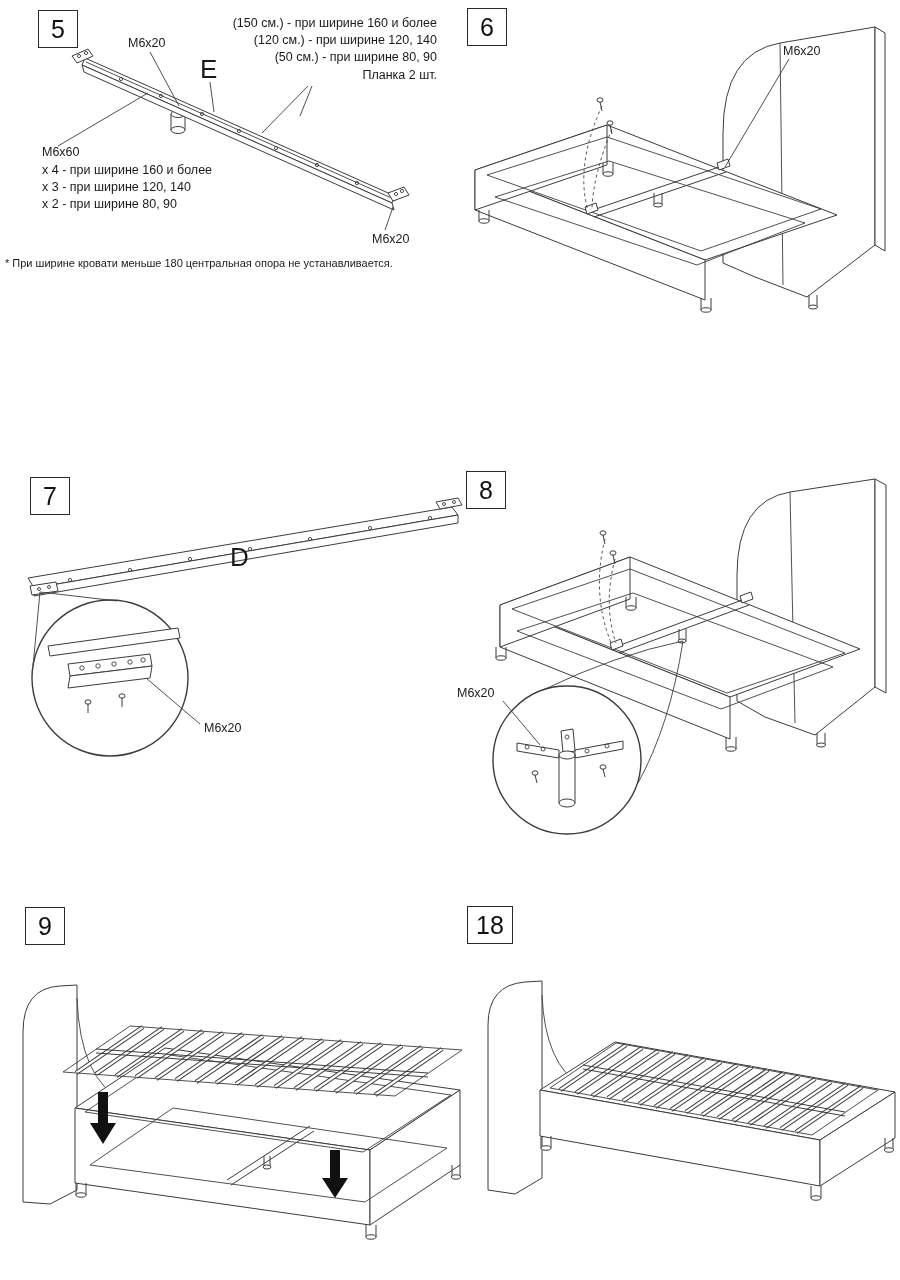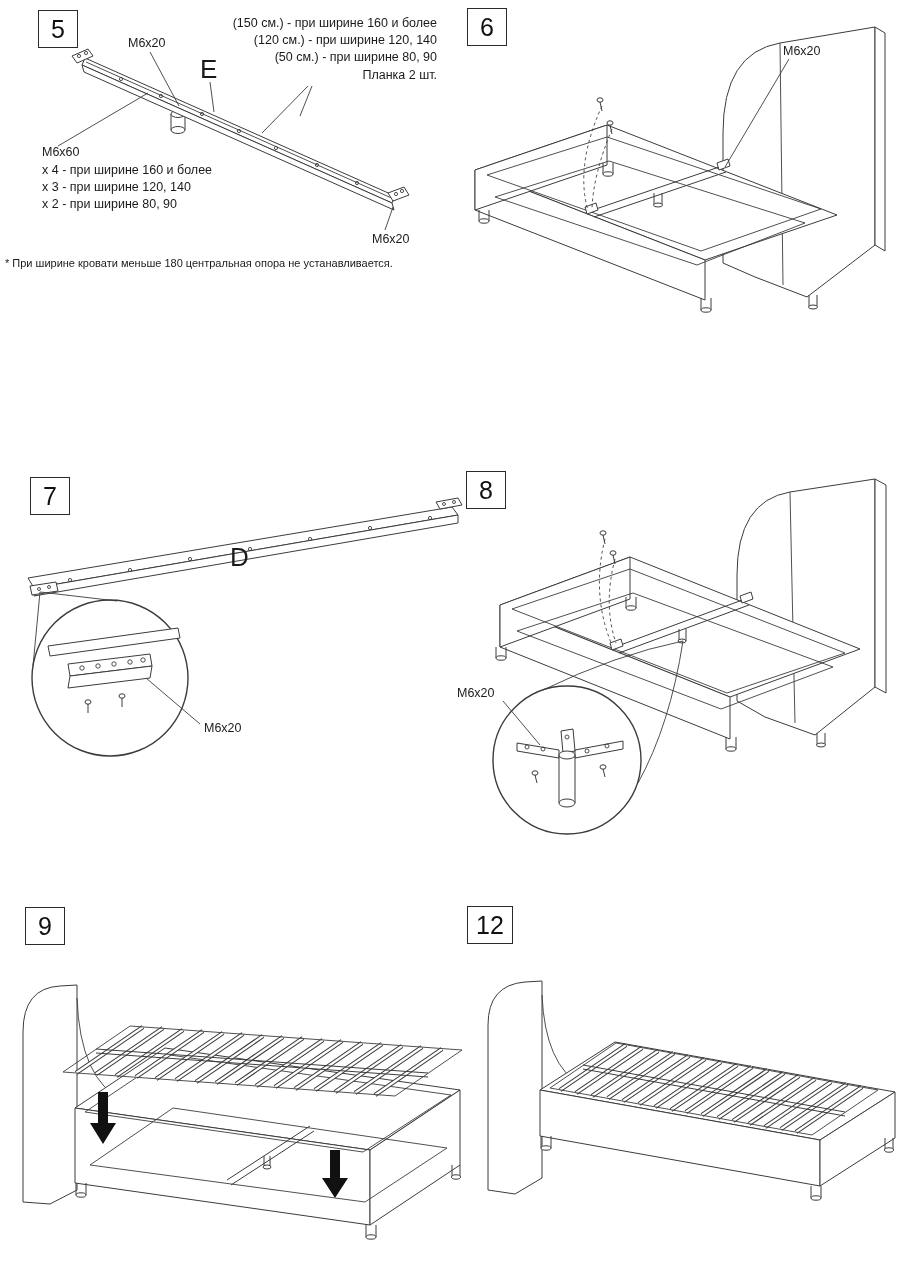--- a/index.html
+++ b/index.html
@@ -24,21 +24,21 @@
 </head>
 <body>
 
 <div class="page">
 
   <div class="step-num" style="left:38px;top:10px">5</div>
   <div class="step-num" style="left:467px;top:8px">6</div>
   <div class="step-num" style="left:30px;top:477px">7</div>
   <div class="step-num" style="left:466px;top:471px">8</div>
   <div class="step-num" style="left:25px;top:907px">9</div>
-  <div class="step-num wide" style="left:467px;top:906px">12</div>
+  <div class="step-num wide" style="left:467px;top:906px">18</div>
 
   <svg width="450" height="290" style="left:0;top:0">
     <g>
 
       <g>
         <line class="ln" x1="171" y1="114" x2="171" y2="130"></line>
         <line class="ln" x1="185" y1="114" x2="185" y2="130"></line>
         <ellipse class="lnw" cx="178" cy="130" rx="7" ry="3.5"></ellipse>
         <ellipse class="lnw" cx="178" cy="114" rx="7" ry="3.5"></ellipse>
       </g>

